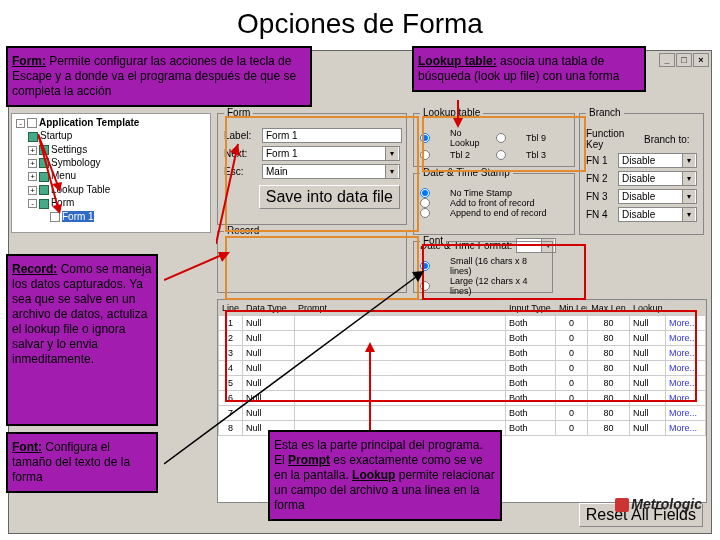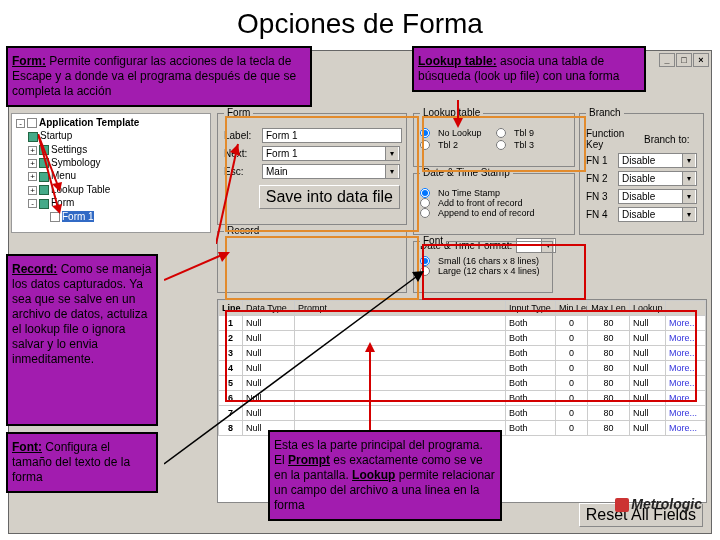--- a/index.html
+++ b/index.html
@@ -22,28 +22,28 @@
   .gb-lookup { left: 196px; top: 0; width: 162px; height: 54px; }
   .gb-branch { left: 362px; top: 0; width: 125px; height: 122px; }
   .gb-dt { left: 196px; top: 60px; width: 162px; height: 62px; }
   .gb-record { left: 0; top: 118px; width: 190px; height: 62px; }
   .gb-font { left: 196px; top: 128px; width: 140px; height: 52px; }
   .row { display: flex; align-items: center; gap: 4px; margin-bottom: 3px; }
   .lbl { min-width: 34px; }
   .combo { flex: 1; height: 15px; background: #fff; border: 1px solid #888; display: flex; align-items: center; padding: 0 3px; position: relative; font-size: 10px; }
   .combo::after { content: "▾"; position: absolute; right: 1px; top: 0; width: 12px; height: 13px; background: #d4d0c8; border-left: 1px solid #888; text-align: center; font-size: 8px; line-height: 13px; }
   .btn { background: #d4d0c8; border: 1px solid #888; border-top-color: #fff; border-left-color: #fff; padding: 2px 6px; font-size: 16px; }
-  .radio { display: flex; align-items: center; gap: 8px; font-size: 9px; }
+  .radio { display: flex; align-items: center; gap: 20px; font-size: 9px; }
   .radio input { width: 10px; height: 10px; margin: 0; }
   .rgrid { display: grid; grid-template-columns: 1fr 1fr; gap: 2px 4px; }
   .table-panel { position: absolute; left: 0; top: 186px; right: 0; bottom: 26px; background: #fff; border: 1px solid #888; overflow: hidden; }
   table { border-collapse: collapse; width: 100%; table-layout: fixed; }
   th, td { border: 1px solid #ccc; font-size: 9px; padding: 2px 3px; text-align: left; overflow: hidden; white-space: nowrap; }
   th { background: #d4d0c8; font-weight: normal; }
-  th:nth-child(1),td:nth-child(1){width:24px;text-align:center;font-weight:bold;}
+  th:nth-child(1),td:nth-child(1){width:24px;text-align:center;}
   th:nth-child(2),td:nth-child(2){width:52px;}
   th:nth-child(4),td:nth-child(4){width:50px;}
   th:nth-child(5),td:nth-child(5){width:32px;text-align:center;}
   th:nth-child(6),td:nth-child(6){width:42px;text-align:center;}
   th:nth-child(7),td:nth-child(7){width:36px;}
   th:nth-child(8),td:nth-child(8){width:40px;color:#33d;}
   .bottom-btn { position: absolute; right: 4px; bottom: 2px; }
   .logo { position: absolute; right: 18px; bottom: 28px; font-size: 14px; font-weight: bold; font-style: italic; color: #222; }
   .logo .sym { display: inline-block; width: 14px; height: 14px; background: #c33; border-radius: 2px; margin-right: 2px; vertical-align: middle; }
   .callout { position: absolute; background: #a21caf; border: 2px solid #000; padding: 6px 4px; font-size: 12px; line-height: 1.25; z-index: 10; }

